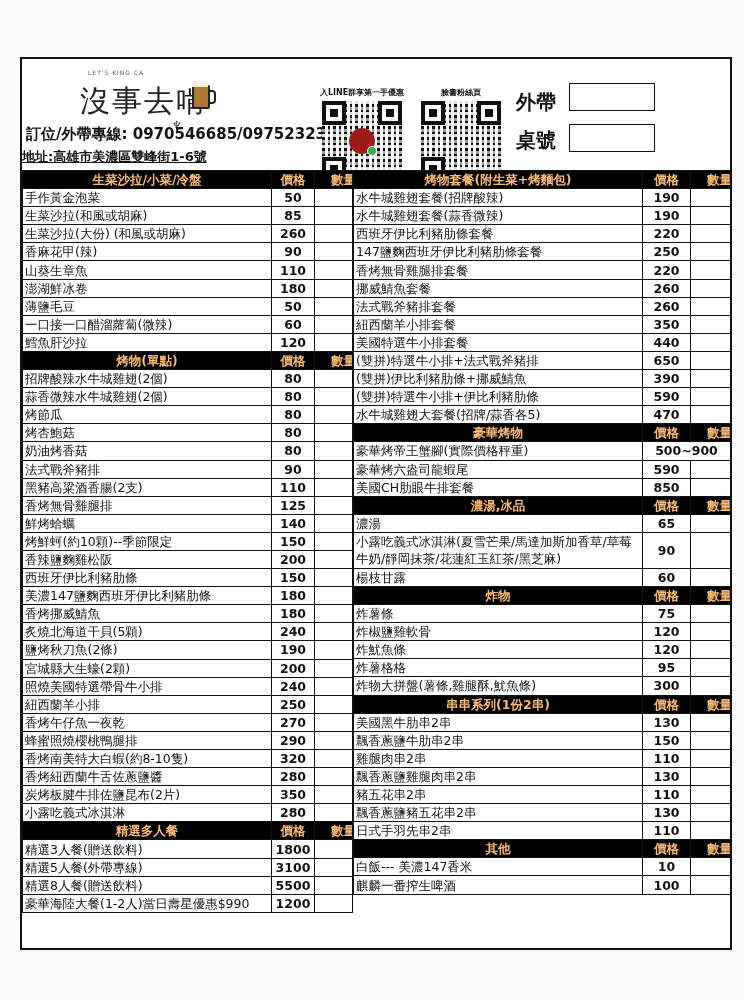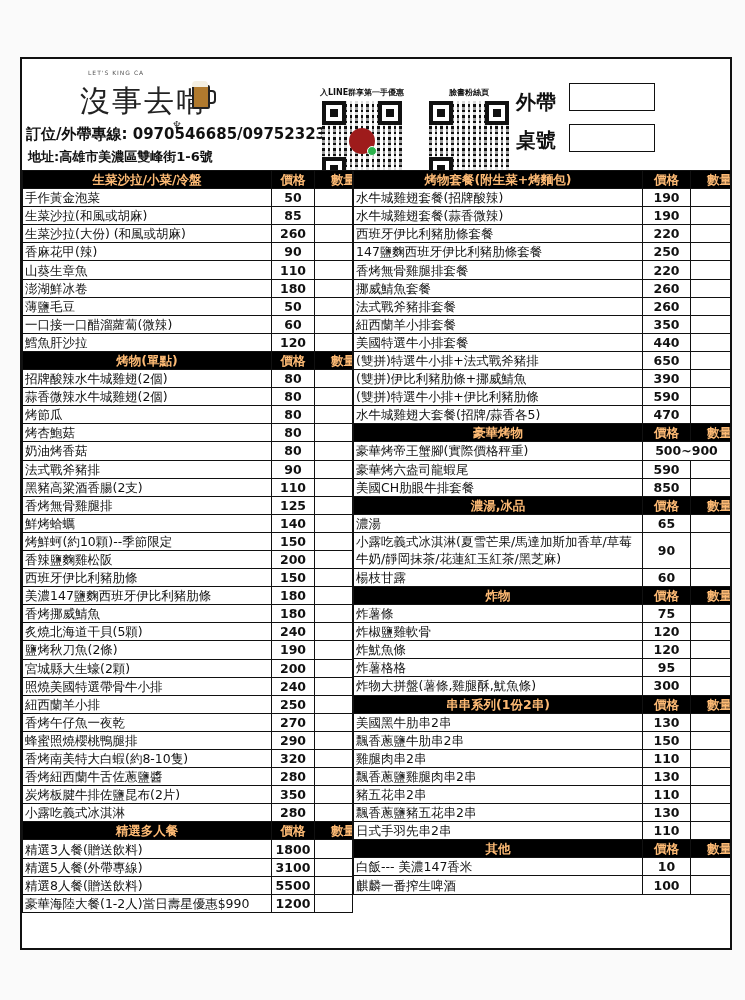--- a/index.html
+++ b/index.html
@@ -7,21 +7,21 @@
   .sheet{position:absolute;left:20px;top:57px;width:708px;height:889px;border:2px solid #111;background:#fff;box-sizing:content-box;}
   .header{position:absolute;left:0;top:0;width:708px;height:111px;}
   .logo{position:absolute;left:58px;top:10px;width:150px;height:58px;}
   .logo-text{position:absolute;left:0;top:12px;font-family:"DejaVu Serif","Liberation Serif",serif;font-size:30px;letter-spacing:2px;color:#222;}
   .logo-sub{position:absolute;left:8px;top:0;font-size:6px;color:#555;letter-spacing:1px;}
   .beer{position:absolute;left:112px;top:16px;width:14px;height:20px;background:#b07a2e;border:2px solid #222;border-radius:2px;}
   .beer:before{content:"";position:absolute;left:-2px;top:-6px;width:16px;height:6px;background:#f4efe2;border-radius:4px 4px 0 0;}
   .beer:after{content:"";position:absolute;right:-8px;top:3px;width:5px;height:10px;border:2px solid #222;border-left:none;border-radius:0 4px 4px 0;}
   .crab{position:absolute;left:92px;top:50px;font-size:11px;color:#333;}
   .phone{position:absolute;left:4px;top:66px;font-size:15px;font-weight:bold;white-space:nowrap;}
-  .addr{position:absolute;left:6px;top:89px;font-size:13px;font-weight:bold;white-space:nowrap;}
+  .addr{position:absolute;left:0;top:89px;font-size:13px;font-weight:bold;white-space:nowrap;text-decoration:underline;}
   .qr-block{position:absolute;top:8px;text-align:center;margin-top:20px;}
   .qr-label{font-size:8px;font-weight:bold;white-space:nowrap;height:12px;}
   .qr{width:80px;height:80px;margin:2px auto 0;position:relative;background:
     repeating-linear-gradient(90deg,#111 0 3px,#fff 3px 6px,#111 6px 8px,#fff 8px 11px),
     #fff;}
   .qr .mask{position:absolute;inset:0;background:
     repeating-linear-gradient(0deg,rgba(255,255,255,.85) 0 3px,transparent 3px 5px,rgba(255,255,255,.6) 5px 8px,transparent 8px 11px);}
   .qr .eye{position:absolute;width:16px;height:16px;border:4px solid #111;background:#fff;}
   .qr .eye:after{content:"";position:absolute;left:4px;top:4px;width:8px;height:8px;background:#111;}
   .qr .badge{position:absolute;left:27px;top:27px;width:26px;height:26px;border-radius:50%;background:#9e1b1b;}
@@ -56,21 +56,21 @@
       <div class="qr">
         <div class="mask"></div>
         <div class="eye" style="left:0;top:0"></div>
         <div class="eye" style="right:0;top:0"></div>
         <div class="eye" style="left:0;bottom:0"></div>
         <div class="badge"></div>
         <div class="line-dot"></div>
       </div>
     </div>
 
-    <div class="qr-block" style="left:400px;width:94px;">
+    <div class="qr-block" style="left:392px;width:94px;">
       <div class="qr-label">臉書粉絲頁</div>
       <div class="qr">
         <div class="mask"></div>
         <div class="eye" style="left:0;top:0"></div>
         <div class="eye" style="right:0;top:0"></div>
         <div class="eye" style="left:0;bottom:0"></div>
       </div>
     </div>
 
     <div class="order-label" style="left:494px;top:30px;">外帶</div>

